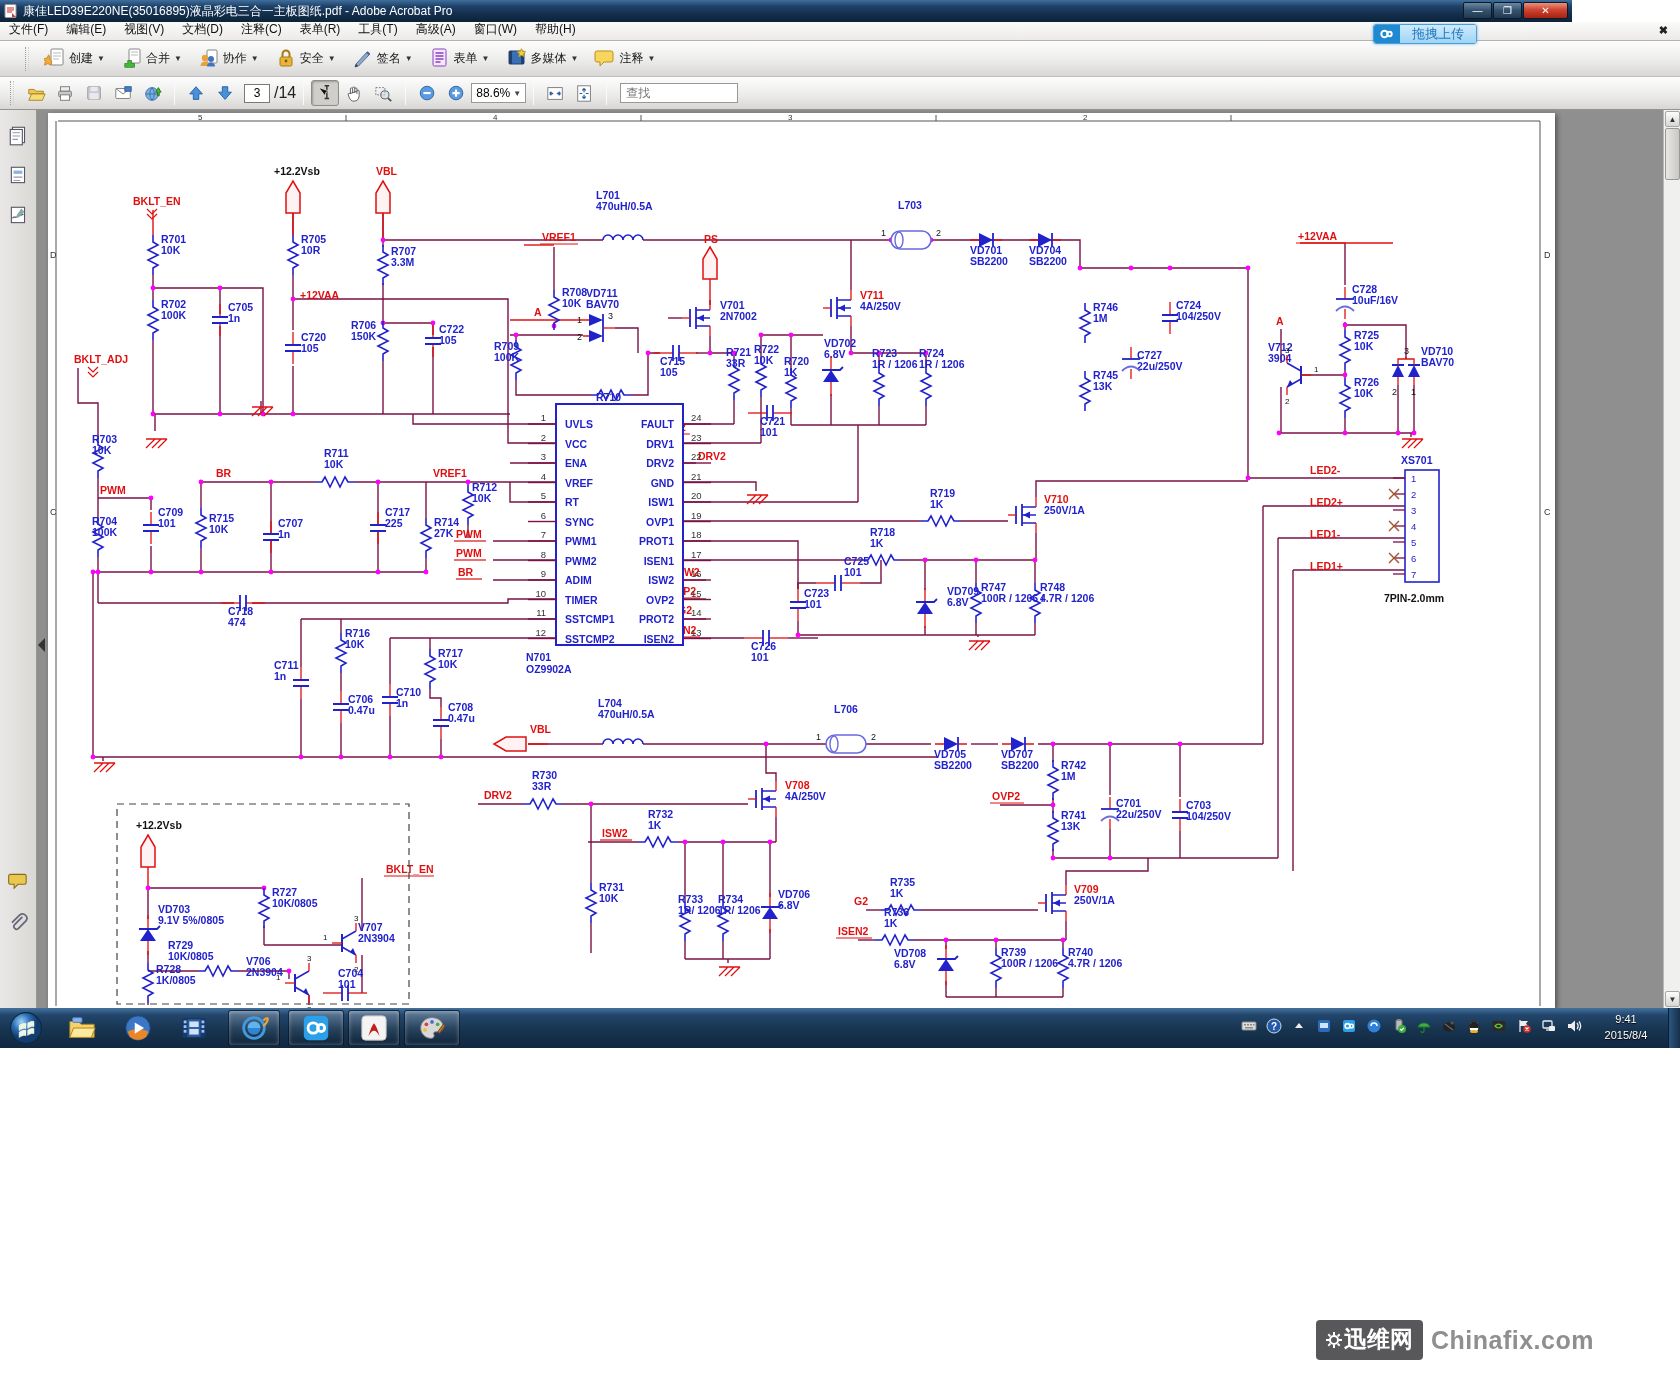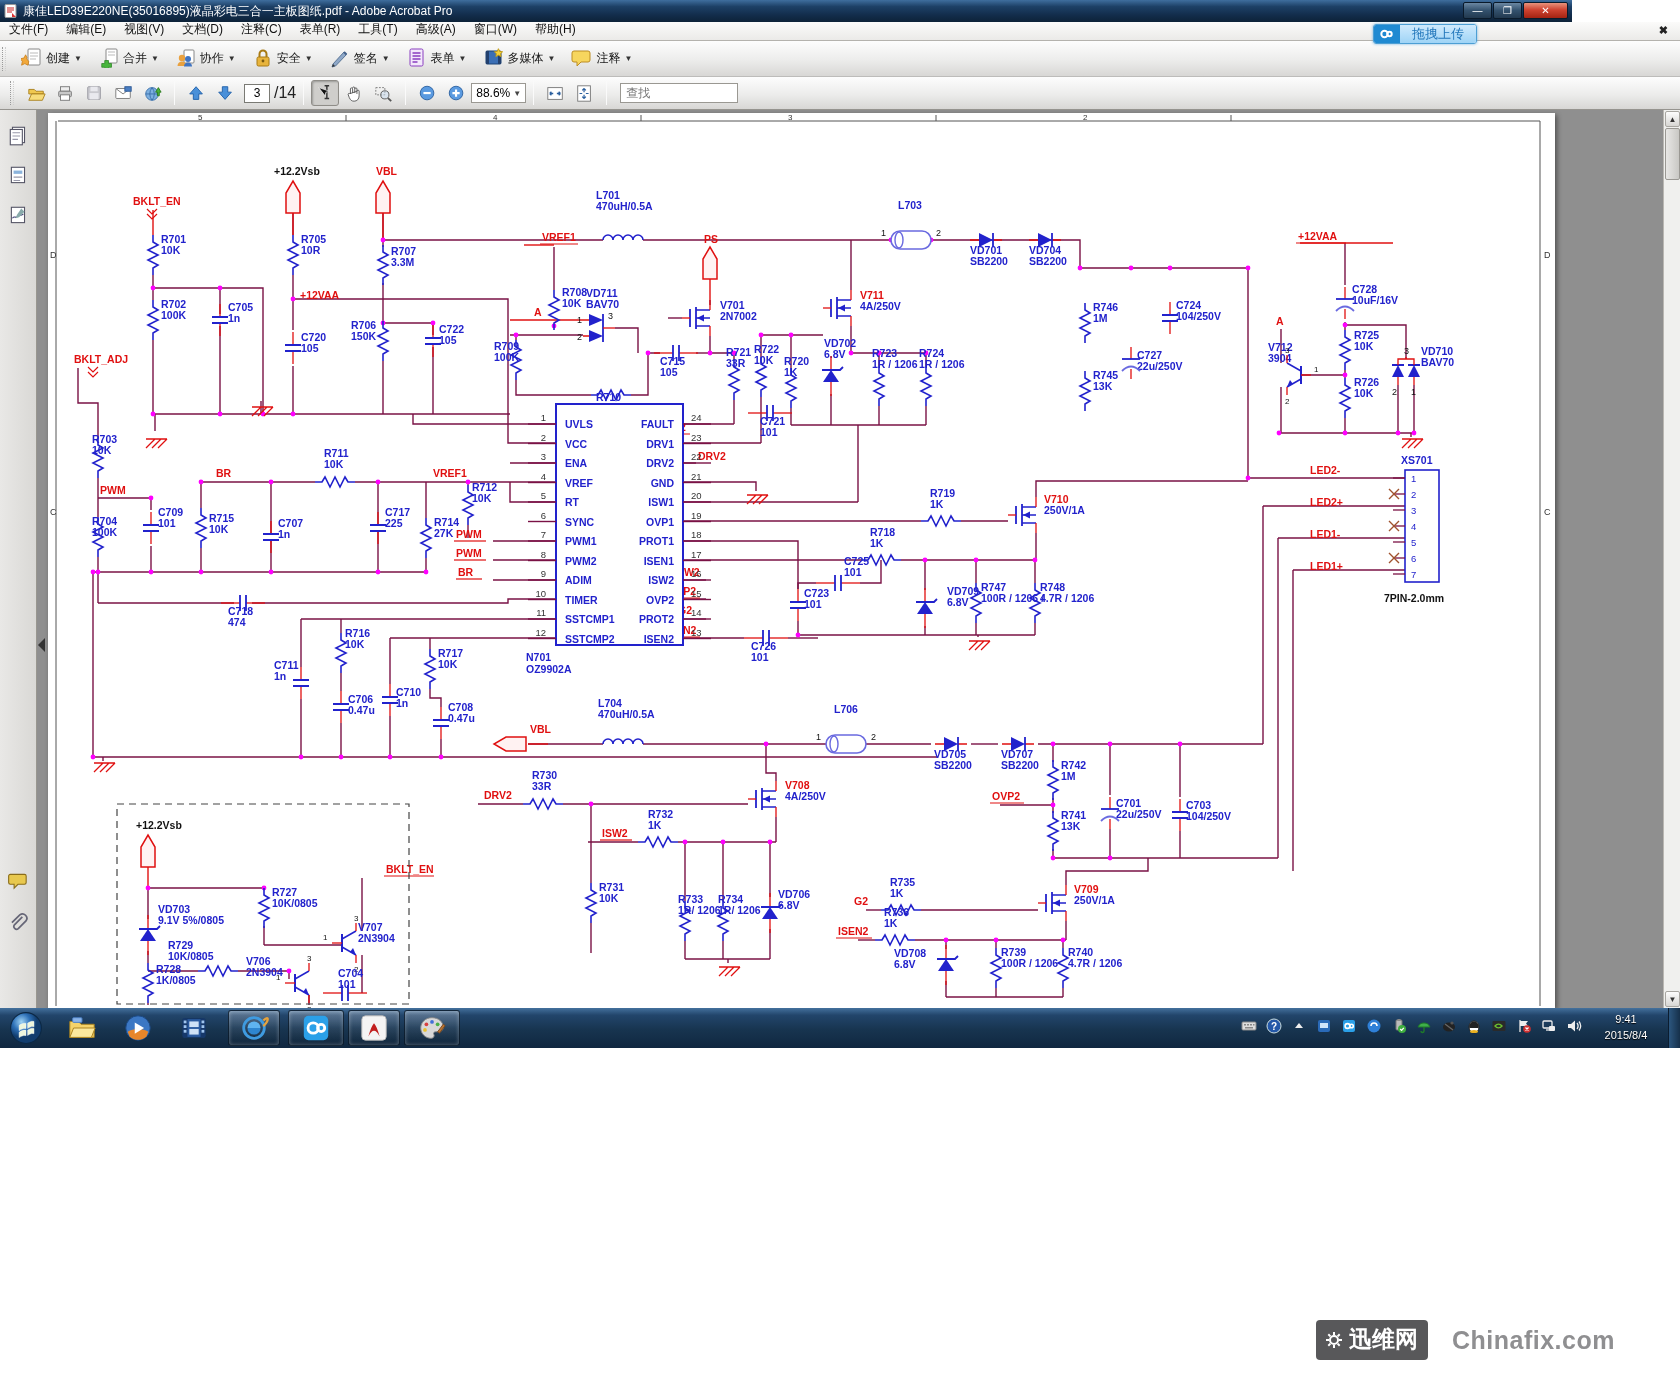--- a/index.html
+++ b/index.html
@@ -16,21 +16,21 @@
     background:linear-gradient(180deg,#6b87a2,#33516d 50%,#22394f); color:#fff; font-size:10px;
     display:flex; align-items:center; justify-content:center; }
   .winbtn.close { width:45px; background:linear-gradient(180deg,#e8937c,#cf4431 45%,#a52312); }
 
   #menubar { position:absolute; left:0; top:22px; width:1680px; height:19px; background:linear-gradient(180deg,#fbfbfa,#ebeae8);
     border-bottom:1px solid #b4b2ad; display:flex; align-items:flex-end; font-size:12px; color:#111; }
   .menu-item { padding:2px 9px; }
   #menubar-close { position:absolute; right:12px; top:2px; font-size:11px; color:#222; font-weight:bold; }
 
   .toolbar { position:absolute; left:0; width:1680px; background:linear-gradient(180deg,#fdfdfd 0%,#ececeb 55%,#d8d7d5 100%); }
-  #toolbar1 { top:41px; height:36px; border-bottom:1px solid #bdbcba; display:flex; align-items:center; padding-left:2px; }
+  #toolbar1 { top:41px; height:36px; border-bottom:1px solid #bdbcba; display:flex; align-items:center; padding-left:25px; }
   #toolbar2 { top:77px; height:33px; border-bottom:1px solid #96948f; display:flex; align-items:center; padding-left:10px; }
   .grip { width:4px; height:24px; border-left:1px dotted #9a9a9a; border-right:1px dotted #cfcfcf; margin-right:8px; }
   .tbtn { display:flex; align-items:center; gap:4px; padding:3px 7px; border-radius:3px; font-size:12px; color:#1a1a1a; margin-right:2px; }
   .tbtn .arrow { font-size:8px; color:#333; }
   .sbtn { width:28px; height:26px; display:flex; align-items:center; justify-content:center; border-radius:3px; margin-right:1px; }
   .sbtn.pressed { background:#cfcecb; border:1px solid #8f8d88; box-shadow:inset 1px 1px 2px rgba(0,0,0,.25); }
   .tsep { width:1px; height:24px; background:#b0aeaa; border-right:1px solid #fafafa; margin:0 7px; }
   #page-box { width:26px; height:19px; background:#fff; border:1px solid #7a7a74; font-size:12px; text-align:center; margin:0 4px; }
   .tlabel { font-size:16px; color:#222;text-align:right; }
   #zoom-box { display:flex; align-items:center; gap:3px; border:1px solid #9a9892; background:#fff; height:20px; padding:0 4px; font-size:12px; }
@@ -52,22 +52,22 @@
   #taskbar { position:absolute; left:0; top:1008px; width:1680px; height:40px;
     background:linear-gradient(180deg,#44719d 0%,#22456b 18%,#17344f 55%,#102740 100%); }
   .taskbtn { position:absolute; top:2px; height:36px; display:flex; align-items:center; justify-content:center; border-radius:3px; }
   .taskbtn.active { background:linear-gradient(180deg,rgba(255,255,255,.28),rgba(255,255,255,.08) 50%,rgba(0,0,0,.12)); border:1px solid rgba(10,25,40,.8); box-shadow:inset 0 0 4px rgba(255,255,255,.35); }
   #tray { position:absolute; right:98px; top:0; height:40px; display:flex; align-items:center; gap:9px; }
   #clock { position:absolute; right:18px; top:3px; width:72px; text-align:center; color:#fff; font-size:11px; line-height:16px; text-shadow:0 1px 1px #000; }
   #showdesk { position:absolute; right:0; top:0; width:12px; height:40px; background:linear-gradient(90deg,#2c567e,#16304a); border-left:1px solid #0b1d30; }
 
   
   #watermark { position:absolute; left:1316px; top:1320px; display:flex; align-items:center; }
-  #wm-badge { background:#58585a; color:#fff; border-radius:4px; padding:4px 10px 5px 8px; font-size:23px; font-weight:bold; display:flex; align-items:center; gap:5px; }
-  #wm-site { color:#8f8f91; font-size:25px; font-weight:bold; margin-left:24px; letter-spacing:.5px; }
+  #wm-badge { background:#58585a; color:#fff; border-radius:4px; padding:4px 10px 5px 8px; font-size:23px; font-weight:bold; display:flex; align-items:center; }
+  #wm-site { color:#8f8f91; font-size:25px; font-weight:bold; margin-left:8px; letter-spacing:.5px; }
 </style>
 </head>
 <body>
 <div id="stage">
 
 <div id="titlebar">
   <svg id="title-icon" viewBox="0 0 14 14">
         <rect x="1" y="0.5" width="11" height="13" rx="1" fill="#fff" stroke="#999"></rect>
         <path d="M3 4h7M3 6h7M3 8h5" stroke="#c22" stroke-width="1.2"></path>
         <path d="M8 9l4 4h-4z" fill="#d33"></path>

